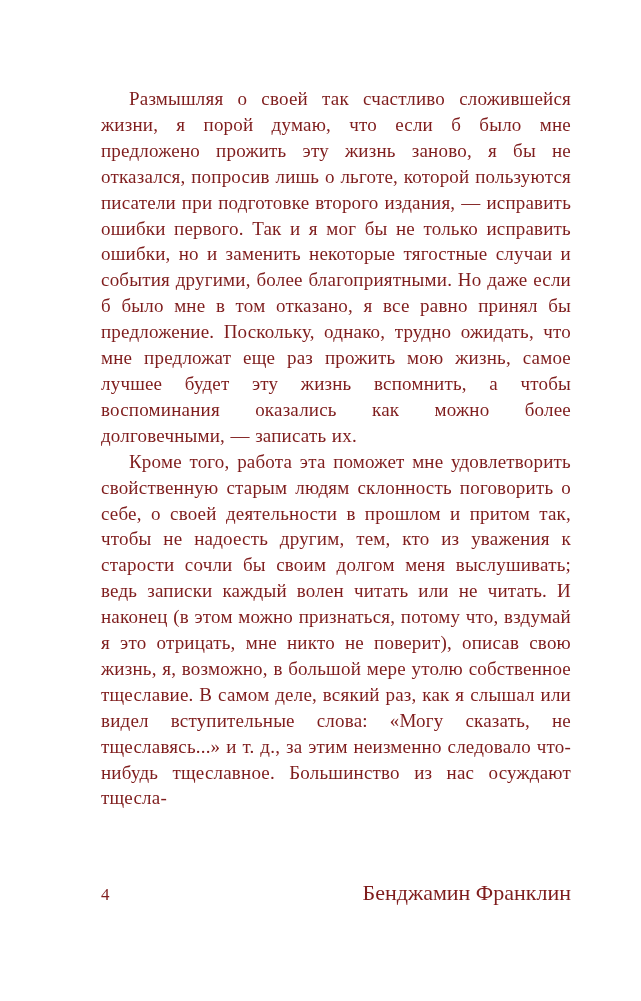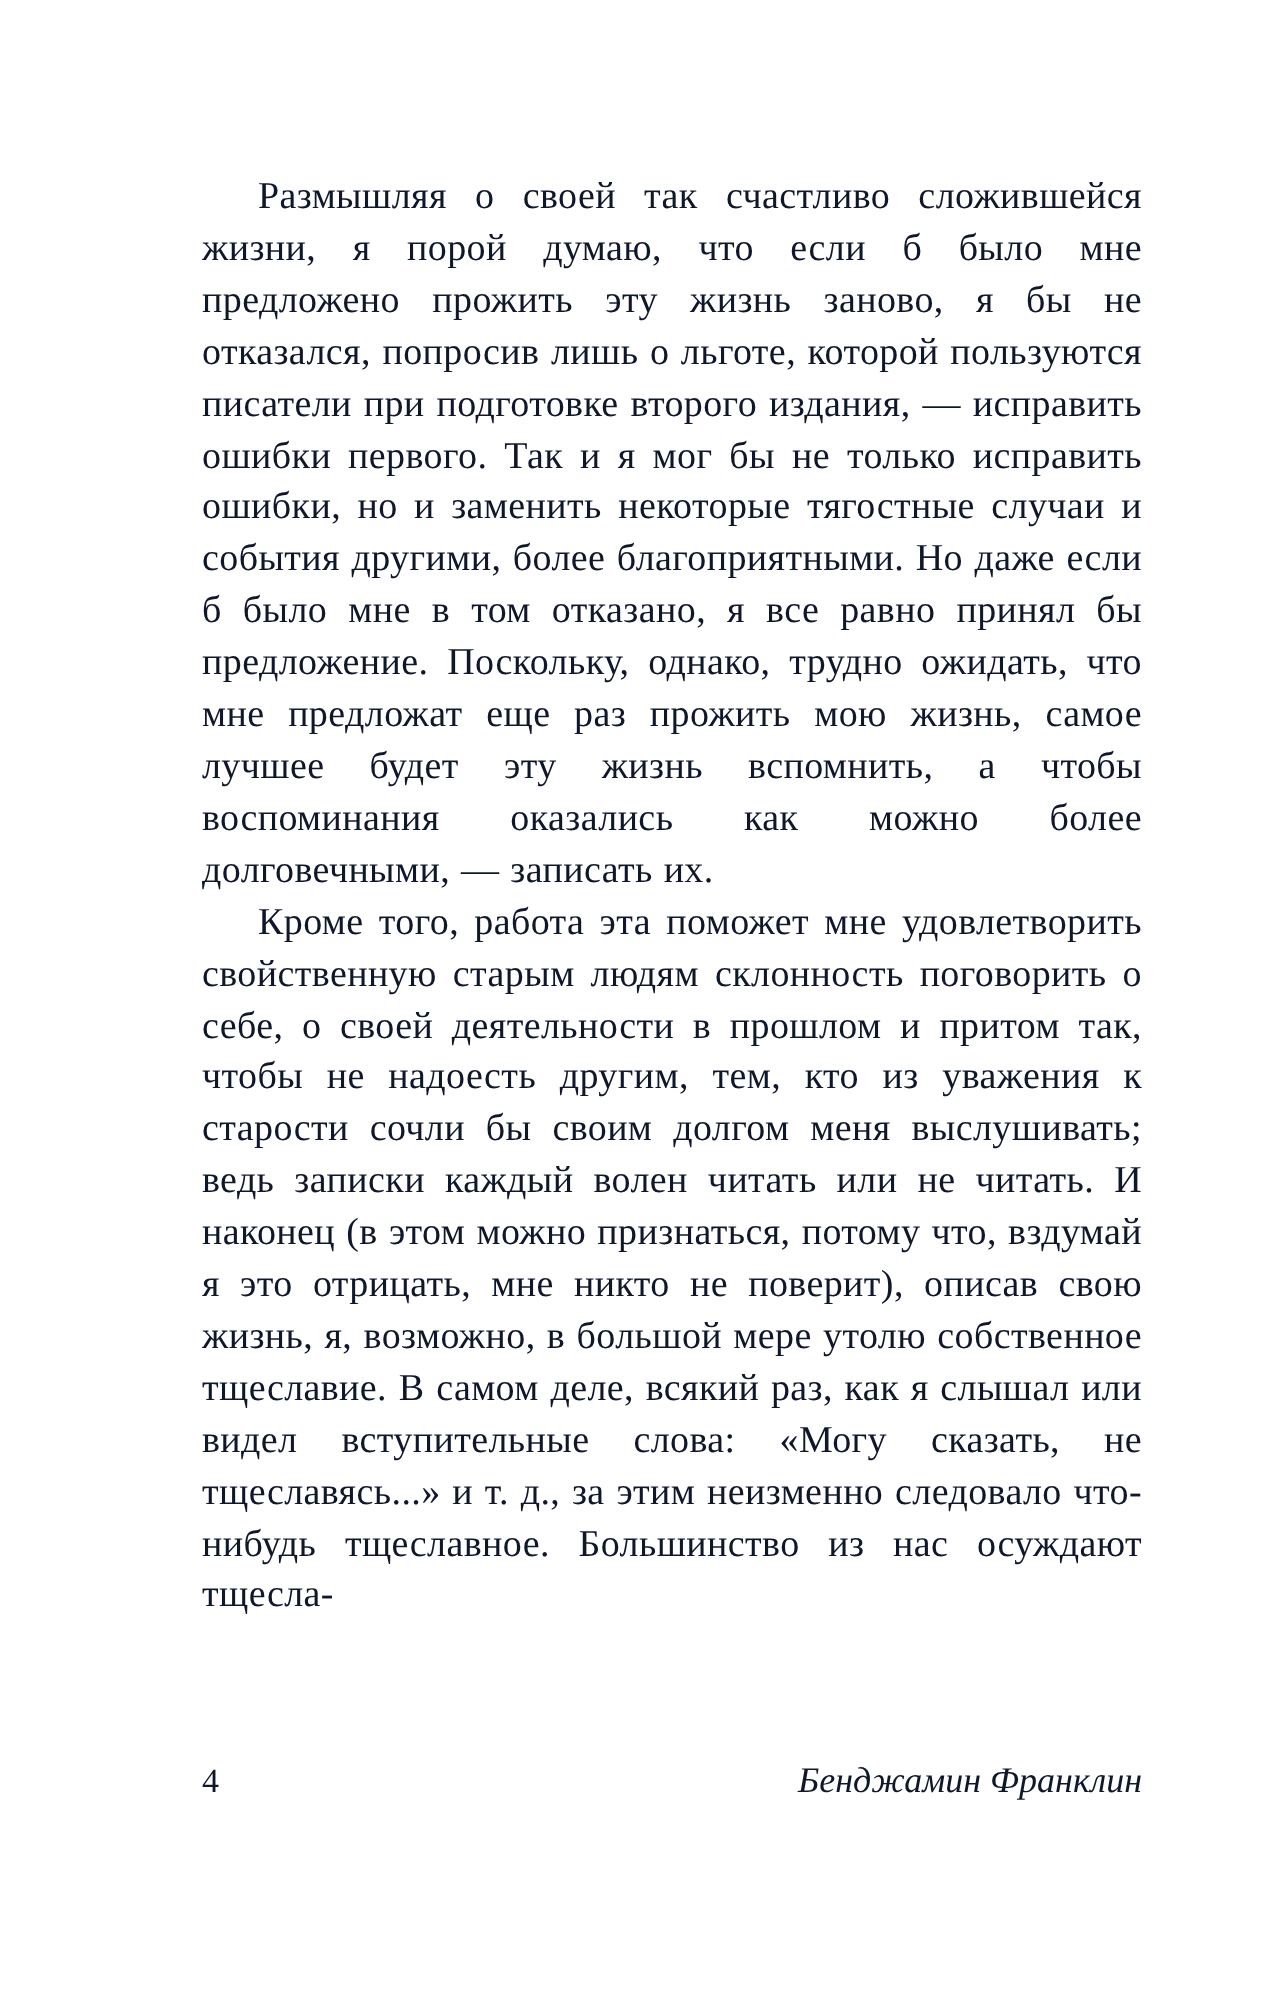--- a/index.html
+++ b/index.html
@@ -2,21 +2,21 @@
 <html lang="ru"><head>
   <meta charset="utf-8">
   <style>
     * { margin: 0; padding: 0; box-sizing: border-box; }
     html, body { background: #ffffff; }
     .page {
       position: relative;
       width: 641px;
       height: 1001px;
       background: #ffffff;
-      color: #0f172a;
+      color: #7f1d1d;
       font-family: "Liberation Serif", "DejaVu Serif", serif;
       overflow: hidden;
     }
     .text-block {
       position: absolute;
       left: 101px;
       top: 86px;
       width: 470px;
     }
     .text-block p {
@@ -36,22 +36,21 @@
       width: 470px;
       display: flex;
       justify-content: space-between;
       align-items: baseline;
     }
     .page-num {
       font-size: 17px;
       font-style: normal;
     }
     .author {
-      font-size: 18px;
-      font-style: italic;
+      font-size: 22px;
     }
   </style>
 </head>
 <body>
 
 <div class="page">
   <div class="text-block">
     <p lang="ru">Размышляя о своей так счастливо сложившейся жизни, я порой думаю, что если б было мне предложено прожить эту жизнь заново, я бы не отказался, попросив лишь о льготе, которой пользуются писатели при подготовке второго издания, — исправить ошибки первого. Так и я мог бы не только исправить ошибки, но и заменить некоторые тягостные случаи и события другими, более благоприятными. Но даже если б было мне в том отказано, я все равно принял бы предложение. Поскольку, однако, трудно ожидать, что мне предложат еще раз прожить мою жизнь, самое лучшее будет эту жизнь вспомнить, а чтобы воспоминания оказались как можно более долговечными, — записать их.</p>
     <p lang="ru">Кроме того, работа эта поможет мне удовлетворить свойственную старым людям склонность поговорить о себе, о своей деятельности в прошлом и притом так, чтобы не надоесть другим, тем, кто из уважения к старости сочли бы своим долгом меня выслушивать; ведь записки каждый волен читать или не читать. И наконец (в этом можно признаться, потому что, вздумай я это отрицать, мне никто не поверит), описав свою жизнь, я, возможно, в большой мере утолю собственное тщеславие. В самом деле, всякий раз, как я слышал или видел вступительные слова: «Могу сказать, не тщеславясь...» и т. д., за этим неизменно следовало что-нибудь тщеславное. Большинство из нас осуждают тщесла-</p>
   </div>

